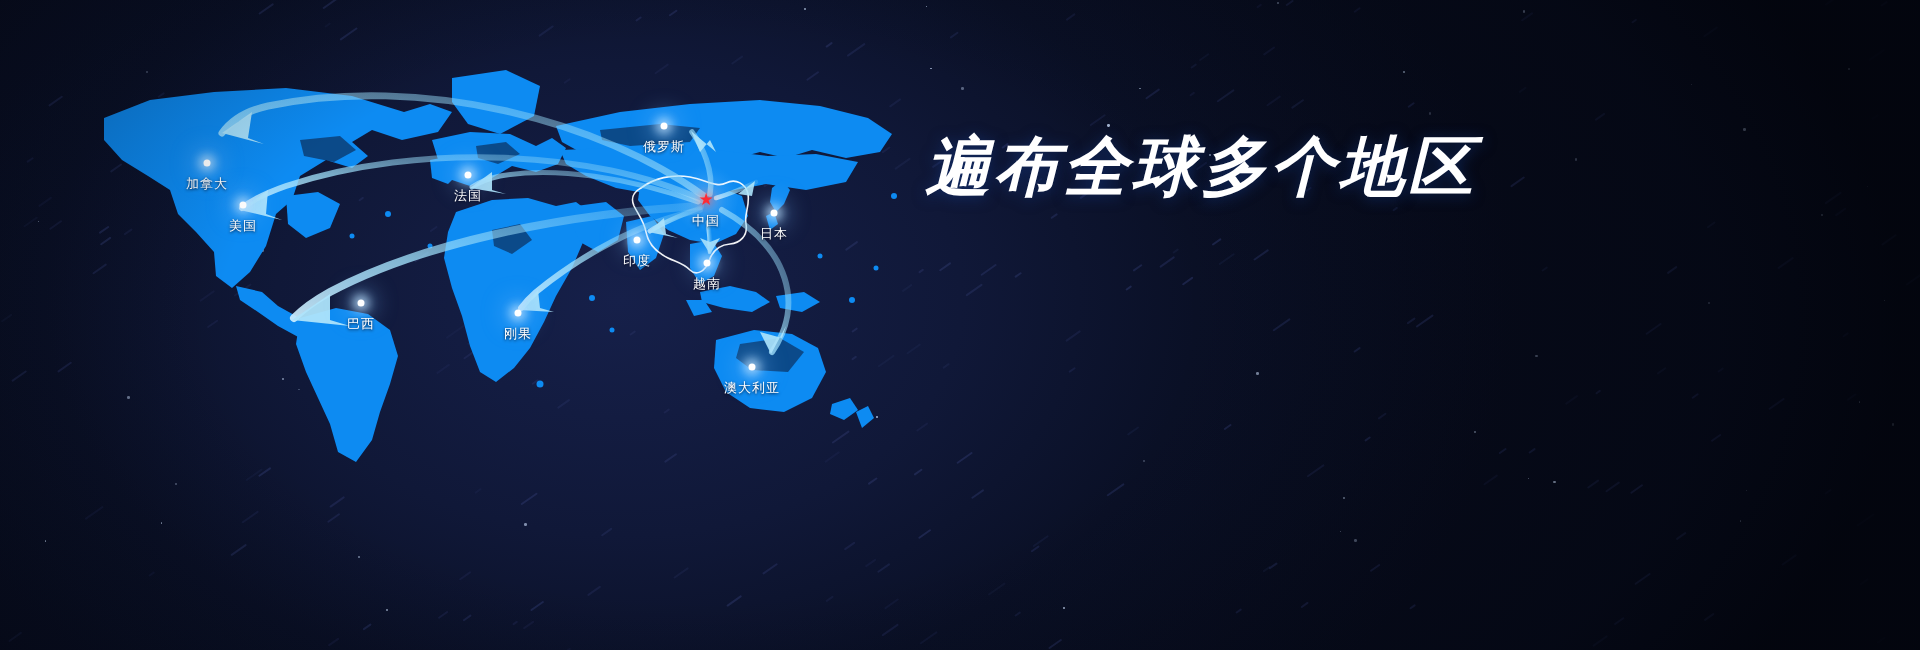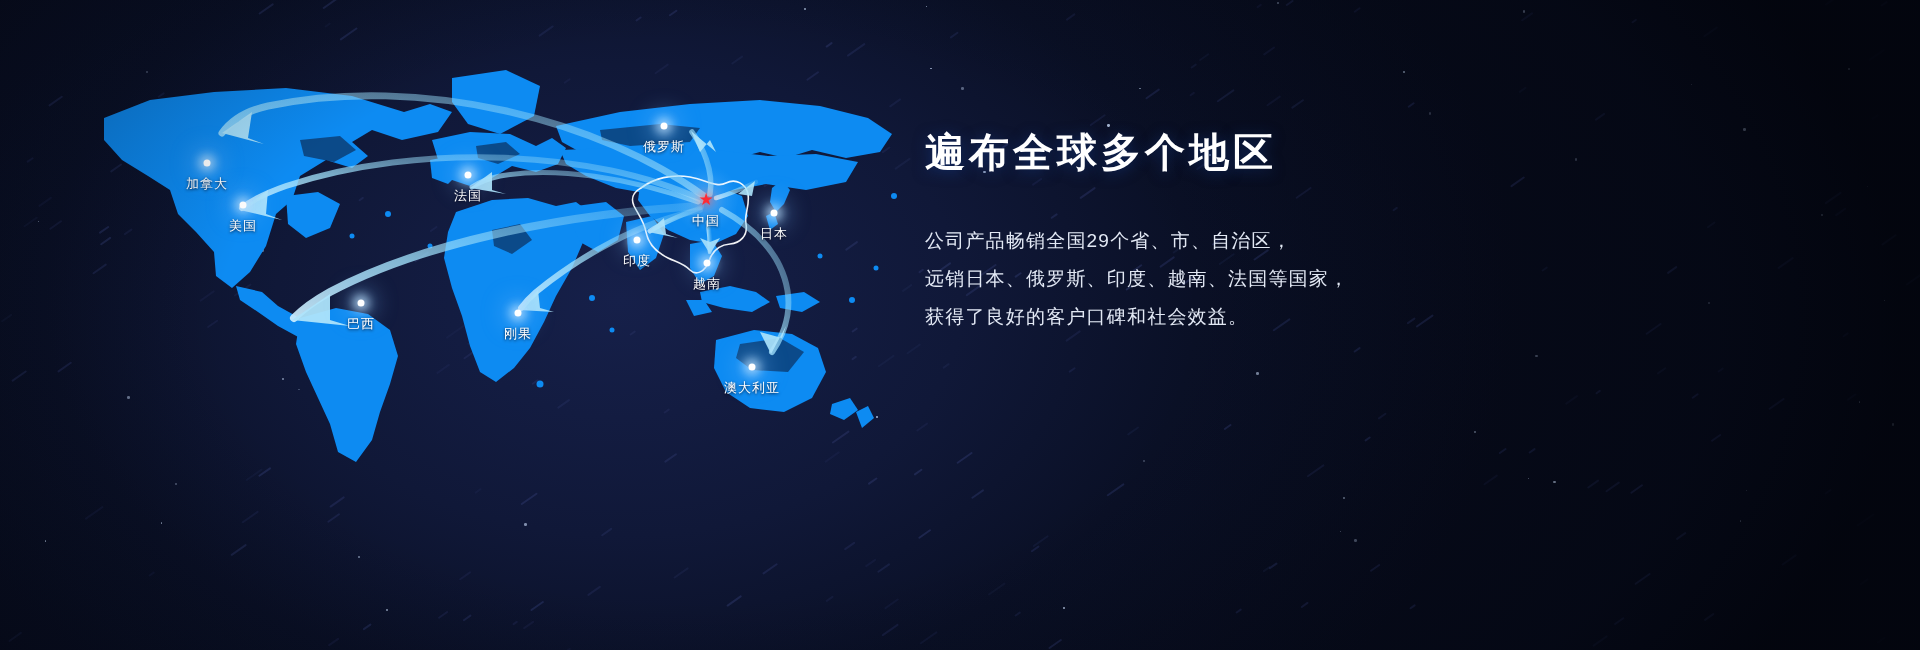--- a/index.html
+++ b/index.html
@@ -39,23 +39,24 @@
     text-shadow:0 0 8px rgba(255,60,60,.95),0 0 16px rgba(255,40,40,.6);
   }
 
   
   #content{position:absolute;left:925px;top:128px;width:760px;}
   #eyebrow{
     color:#ffffff;font-size:29px;letter-spacing:5px;font-weight:400;
     line-height:1.2;margin:0 0 12px 0;opacity:.96;
   }
   #headline{
-    color:#ffffff;font-size:40px;font-weight:bold;letter-spacing:4px;
+    color:#ffffff;font-size:65px;font-weight:bold;letter-spacing:4px;
     line-height:1.2;margin:0 0 46px 0;
     text-shadow:0 2px 14px rgba(20,60,140,.55);
+    font-style:italic;
   }
   #body p{
     color:#eef4ff;font-size:19px;letter-spacing:1.2px;line-height:2.0;
     margin:0;opacity:.95;
   }
 </style>
 </head>
 <body>
 
 <div id="stage">
@@ -524,19 +525,14 @@
           <div class="dot"></div>
           <div class="lbl">澳大利亚</div>
         </div>
       </div>
   </div>
 
   <div id="vignette"></div>
 
   <div id="content">
     <h1 id="headline">遍布全球多个地区</h1>
-    <div id="body">
-      <p>公司产品畅销全国29个省、市、自治区，</p>
-      <p>远销日本、俄罗斯、印度、越南、法国等国家，</p>
-      <p>获得了良好的客户口碑和社会效益。</p>
-    </div>
   </div>
 </div>
 
 </body></html>

